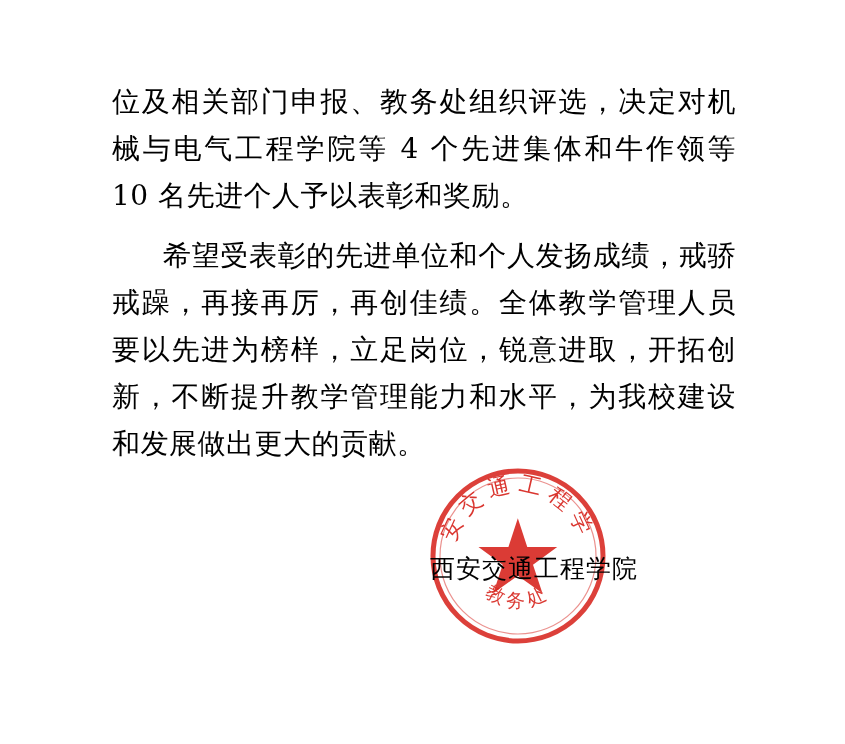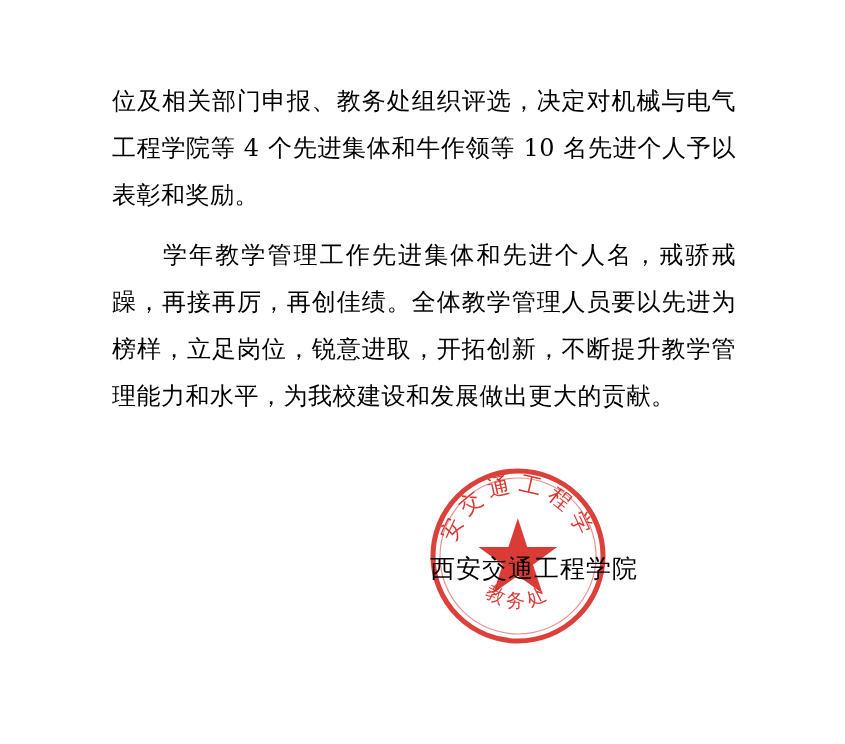--- a/index.html
+++ b/index.html
@@ -25,21 +25,21 @@
   }
 
   .doc-body {
     position: absolute;
     left: 112px;
     top: 78px;
     width: 624px;
   }
 
   .para {
-    font-size: 24px;
+    font-size: 28px;
     line-height: 47px;
     color: #000000;
     letter-spacing: 0.5px;
     text-align: justify;
     text-justify: inter-ideograph;
     margin: 0;
     white-space: pre-wrap;
   }
 
   .para.indent {
@@ -102,21 +102,21 @@
 <body>
 
 <div id="doc-page">
 
   <div class="doc-body">
 
     <p class="para">位及相关部门申报、教务处组织评选，决定对机械与电气工程学院等 4 个先进集体和牛作领等 10 名先进个人予以表彰和奖励。</p>
 
     <div class="para-gap"></div>
 
-    <p class="para indent">学年教学管理工作先进集体和先进个人名，戒骄戒躁，再接再厉，再创佳绩。全体教学管理人员要以先进为榜样，立足岗位，锐意进取，开拓创新，不断提升教学管理能力和水平，为我校建设和发展做出更大的贡献。</p>
+    <p class="para indent">希望受表彰的先进单位和个人发扬成绩，戒骄戒躁，再接再厉，再创佳绩。全体教学管理人员要以先进为榜样，立足岗位，锐意进取，开拓创新，不断提升教学管理能力和水平，为我校建设和发展做出更大的贡献。</p>
 
     <div class="para-gap"></div>
 
 
   </div>
 
   <div class="seal">
     <svg viewBox="0 0 184 184" xmlns="http://www.w3.org/2000/svg">
       <defs>
         <path id="arcTop" d="M 28,92 A 64,64 0 0 1 156,92" fill="none"></path>

